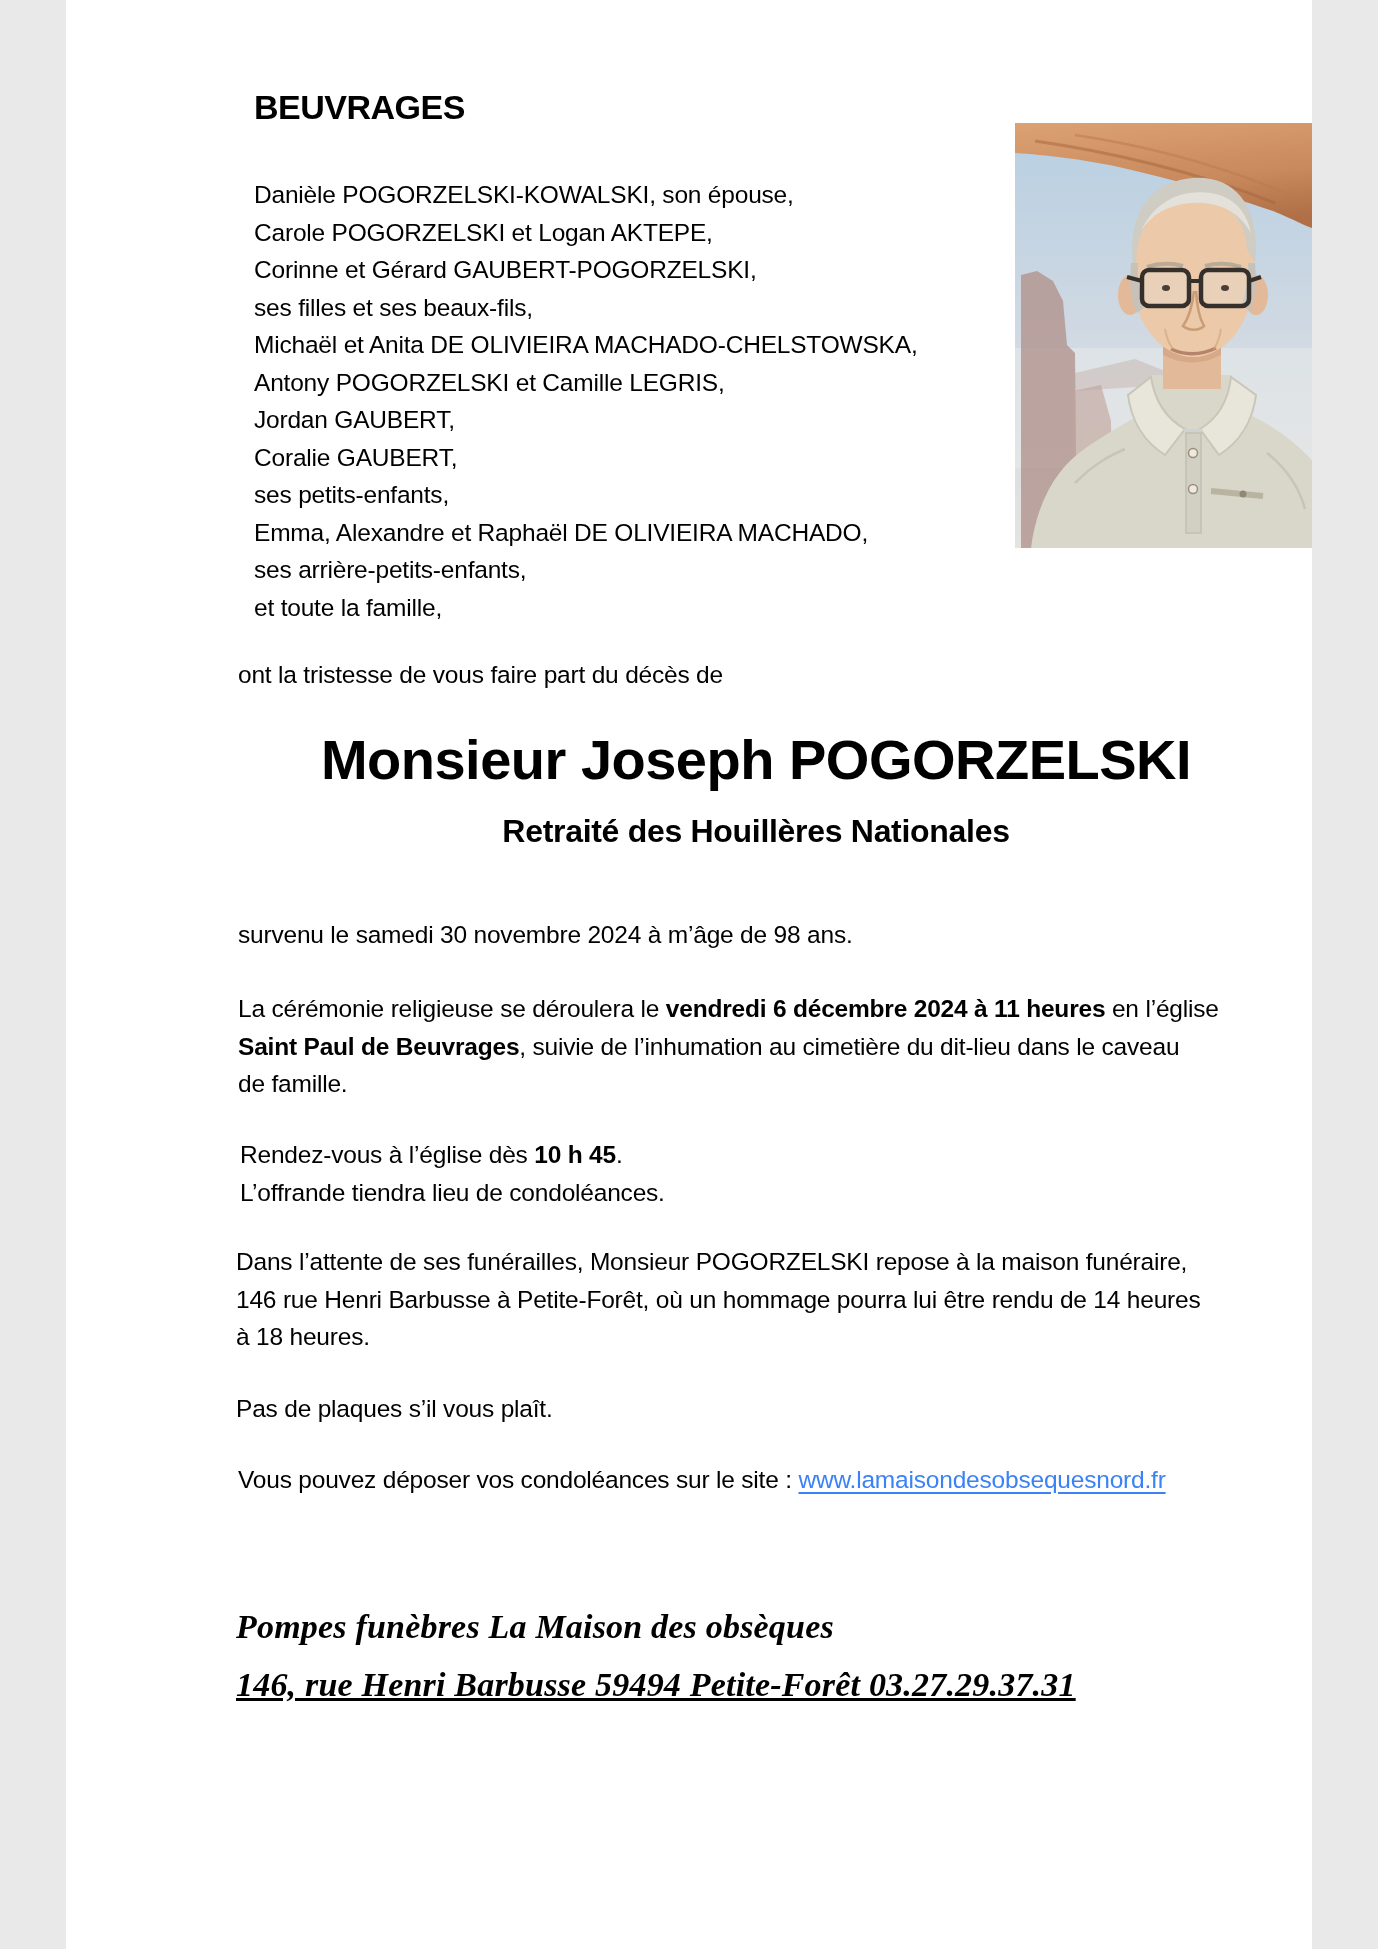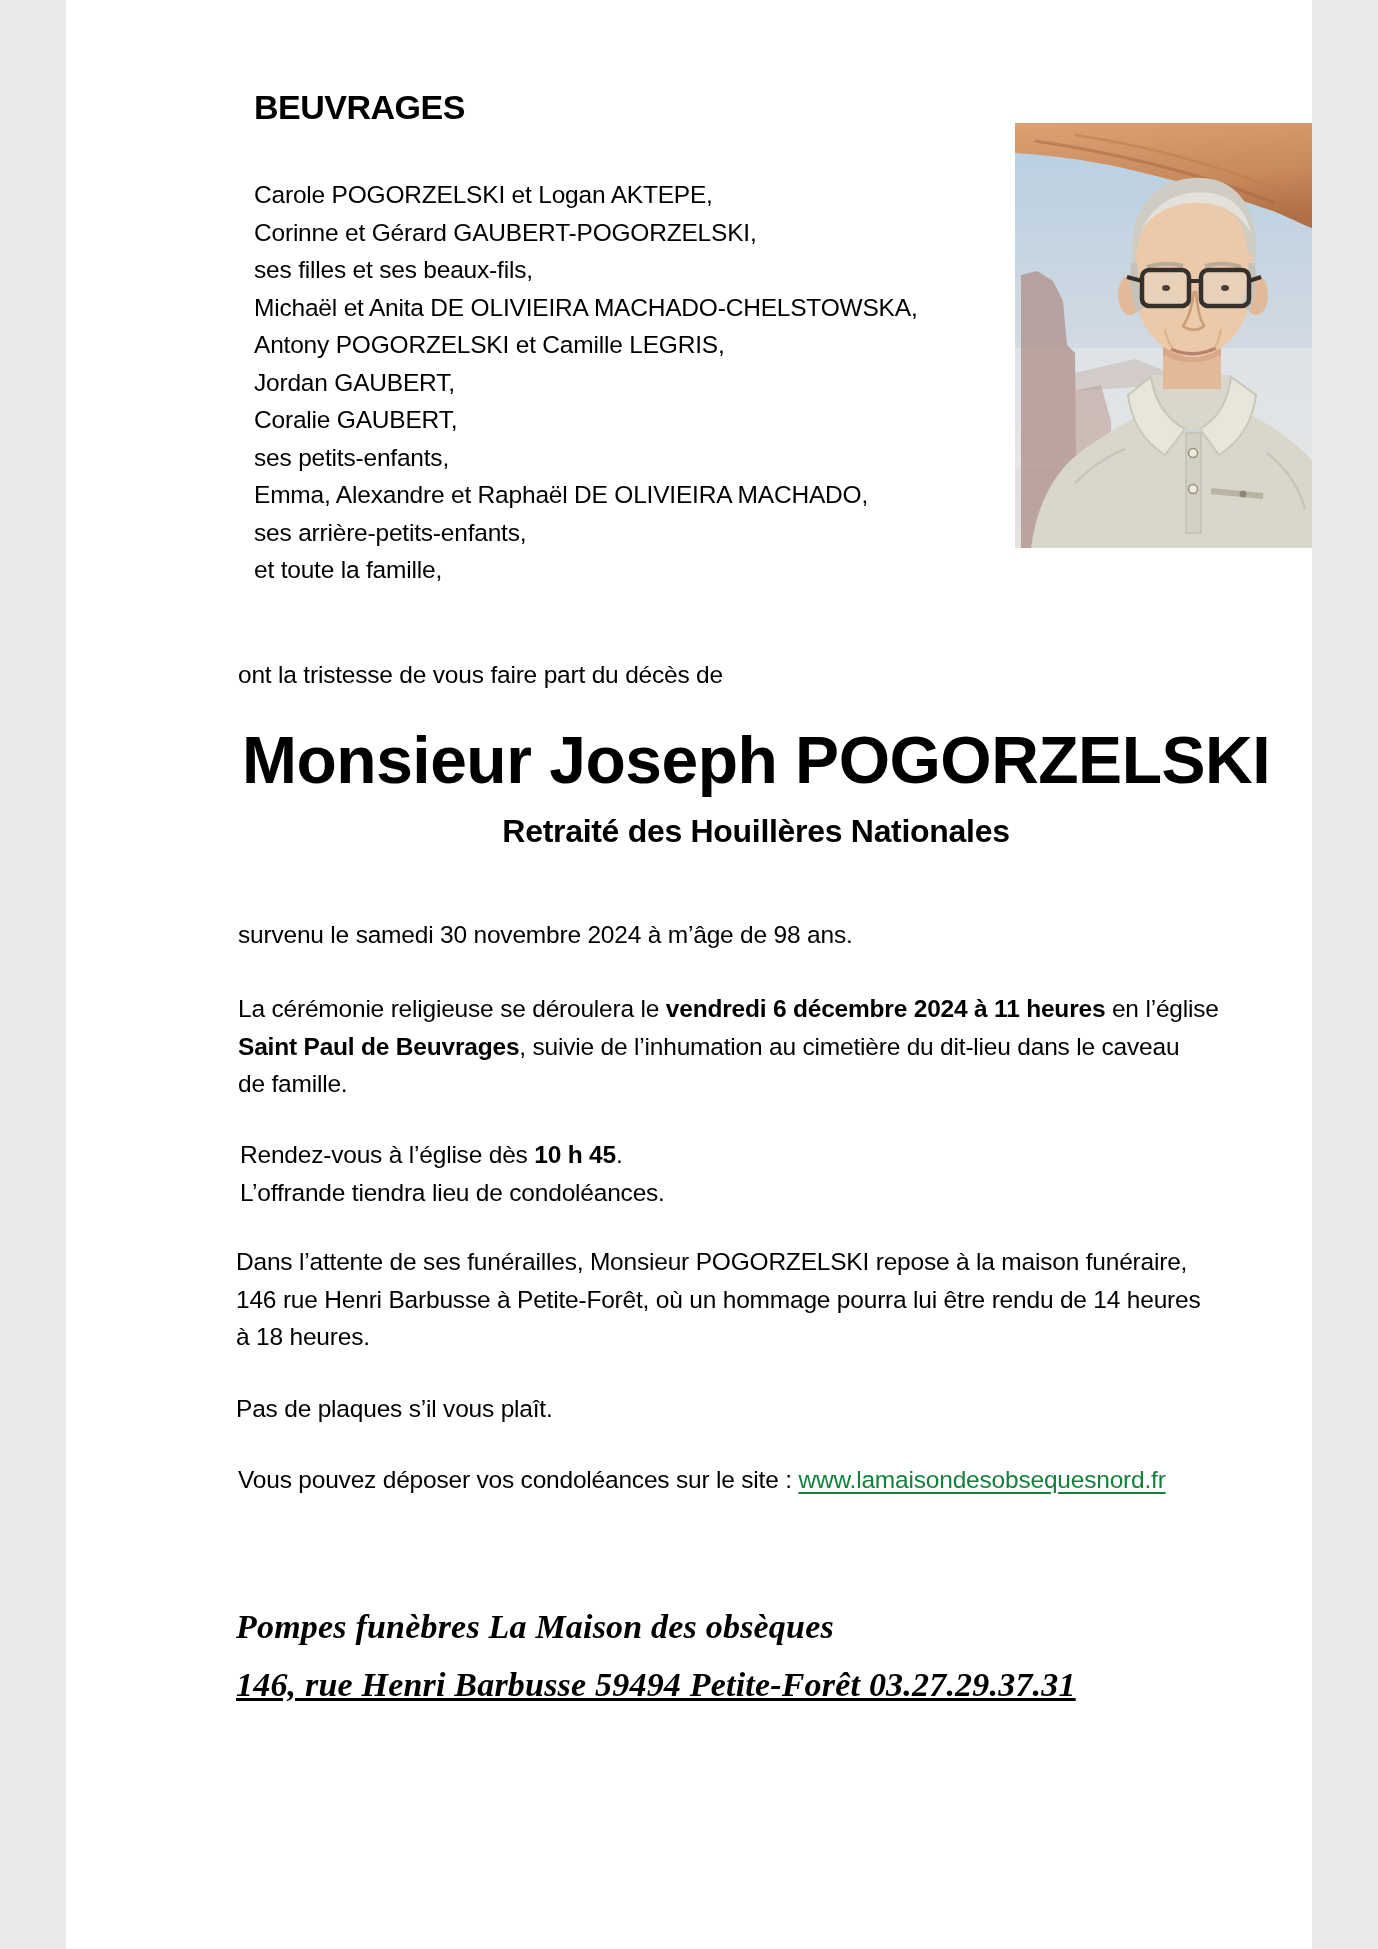--- a/index.html
+++ b/index.html
@@ -35,21 +35,21 @@
     letter-spacing:-0.2px;
   }
   .intro{ left:172px; top:656px; }
   .name-block{
     position:absolute;
     left:170px; top:730px;
     width:1040px;
     text-align:center;
   }
   .deceased-name{
-    font-size:66px;
+    font-size:56px;
     font-weight:bold;
     letter-spacing:-0.5px;
     line-height:60px;
   }
   .deceased-subtitle{
     margin-top:22px;
     font-size:32px;
     font-weight:bold;
     letter-spacing:-0.3px;
     line-height:38px;
@@ -62,21 +62,21 @@
     letter-spacing:-0.2px;
   }
   .ceremony{ left:172px; top:990px; }
   .rdv{ left:174px; top:1136px; }
   .repose{ left:170px; top:1243px; }
   .plaques{ left:170px; top:1390px; }
   .condol{ left:172px; top:1461px; }
   .link{
     text-decoration:underline;
     text-underline-offset:4px;
-    color:#15803d;
+    color:#3b82f6;
     cursor:pointer;
   }
   .footer-line{
     position:absolute;
     left:170px;
     width:1180px;
     text-align:left;
     font-family:"Liberation Serif", "DejaVu Serif", serif;
     font-style:italic;
     font-weight:bold;
@@ -94,20 +94,21 @@
   b{ font-weight:bold; }
 </style>
 </head>
 <body>
 
 <div class="page">
 
   <div class="city">BEUVRAGES</div>
 
   <div class="family">
+    <div>Danièle POGORZELSKI-KOWALSKI, son épouse,</div>
     <div>Carole POGORZELSKI et Logan AKTEPE,</div>
     <div>Corinne et Gérard GAUBERT-POGORZELSKI,</div>
     <div>ses filles et ses beaux-fils,</div>
     <div>Michaël et Anita DE OLIVIEIRA MACHADO-CHELSTOWSKA,</div>
     <div>Antony POGORZELSKI et Camille LEGRIS,</div>
     <div>Jordan GAUBERT,</div>
     <div>Coralie GAUBERT,</div>
     <div>ses petits-enfants,</div>
     <div>Emma, Alexandre et Raphaël DE OLIVIEIRA MACHADO,</div>
     <div>ses arrière-petits-enfants,</div>

